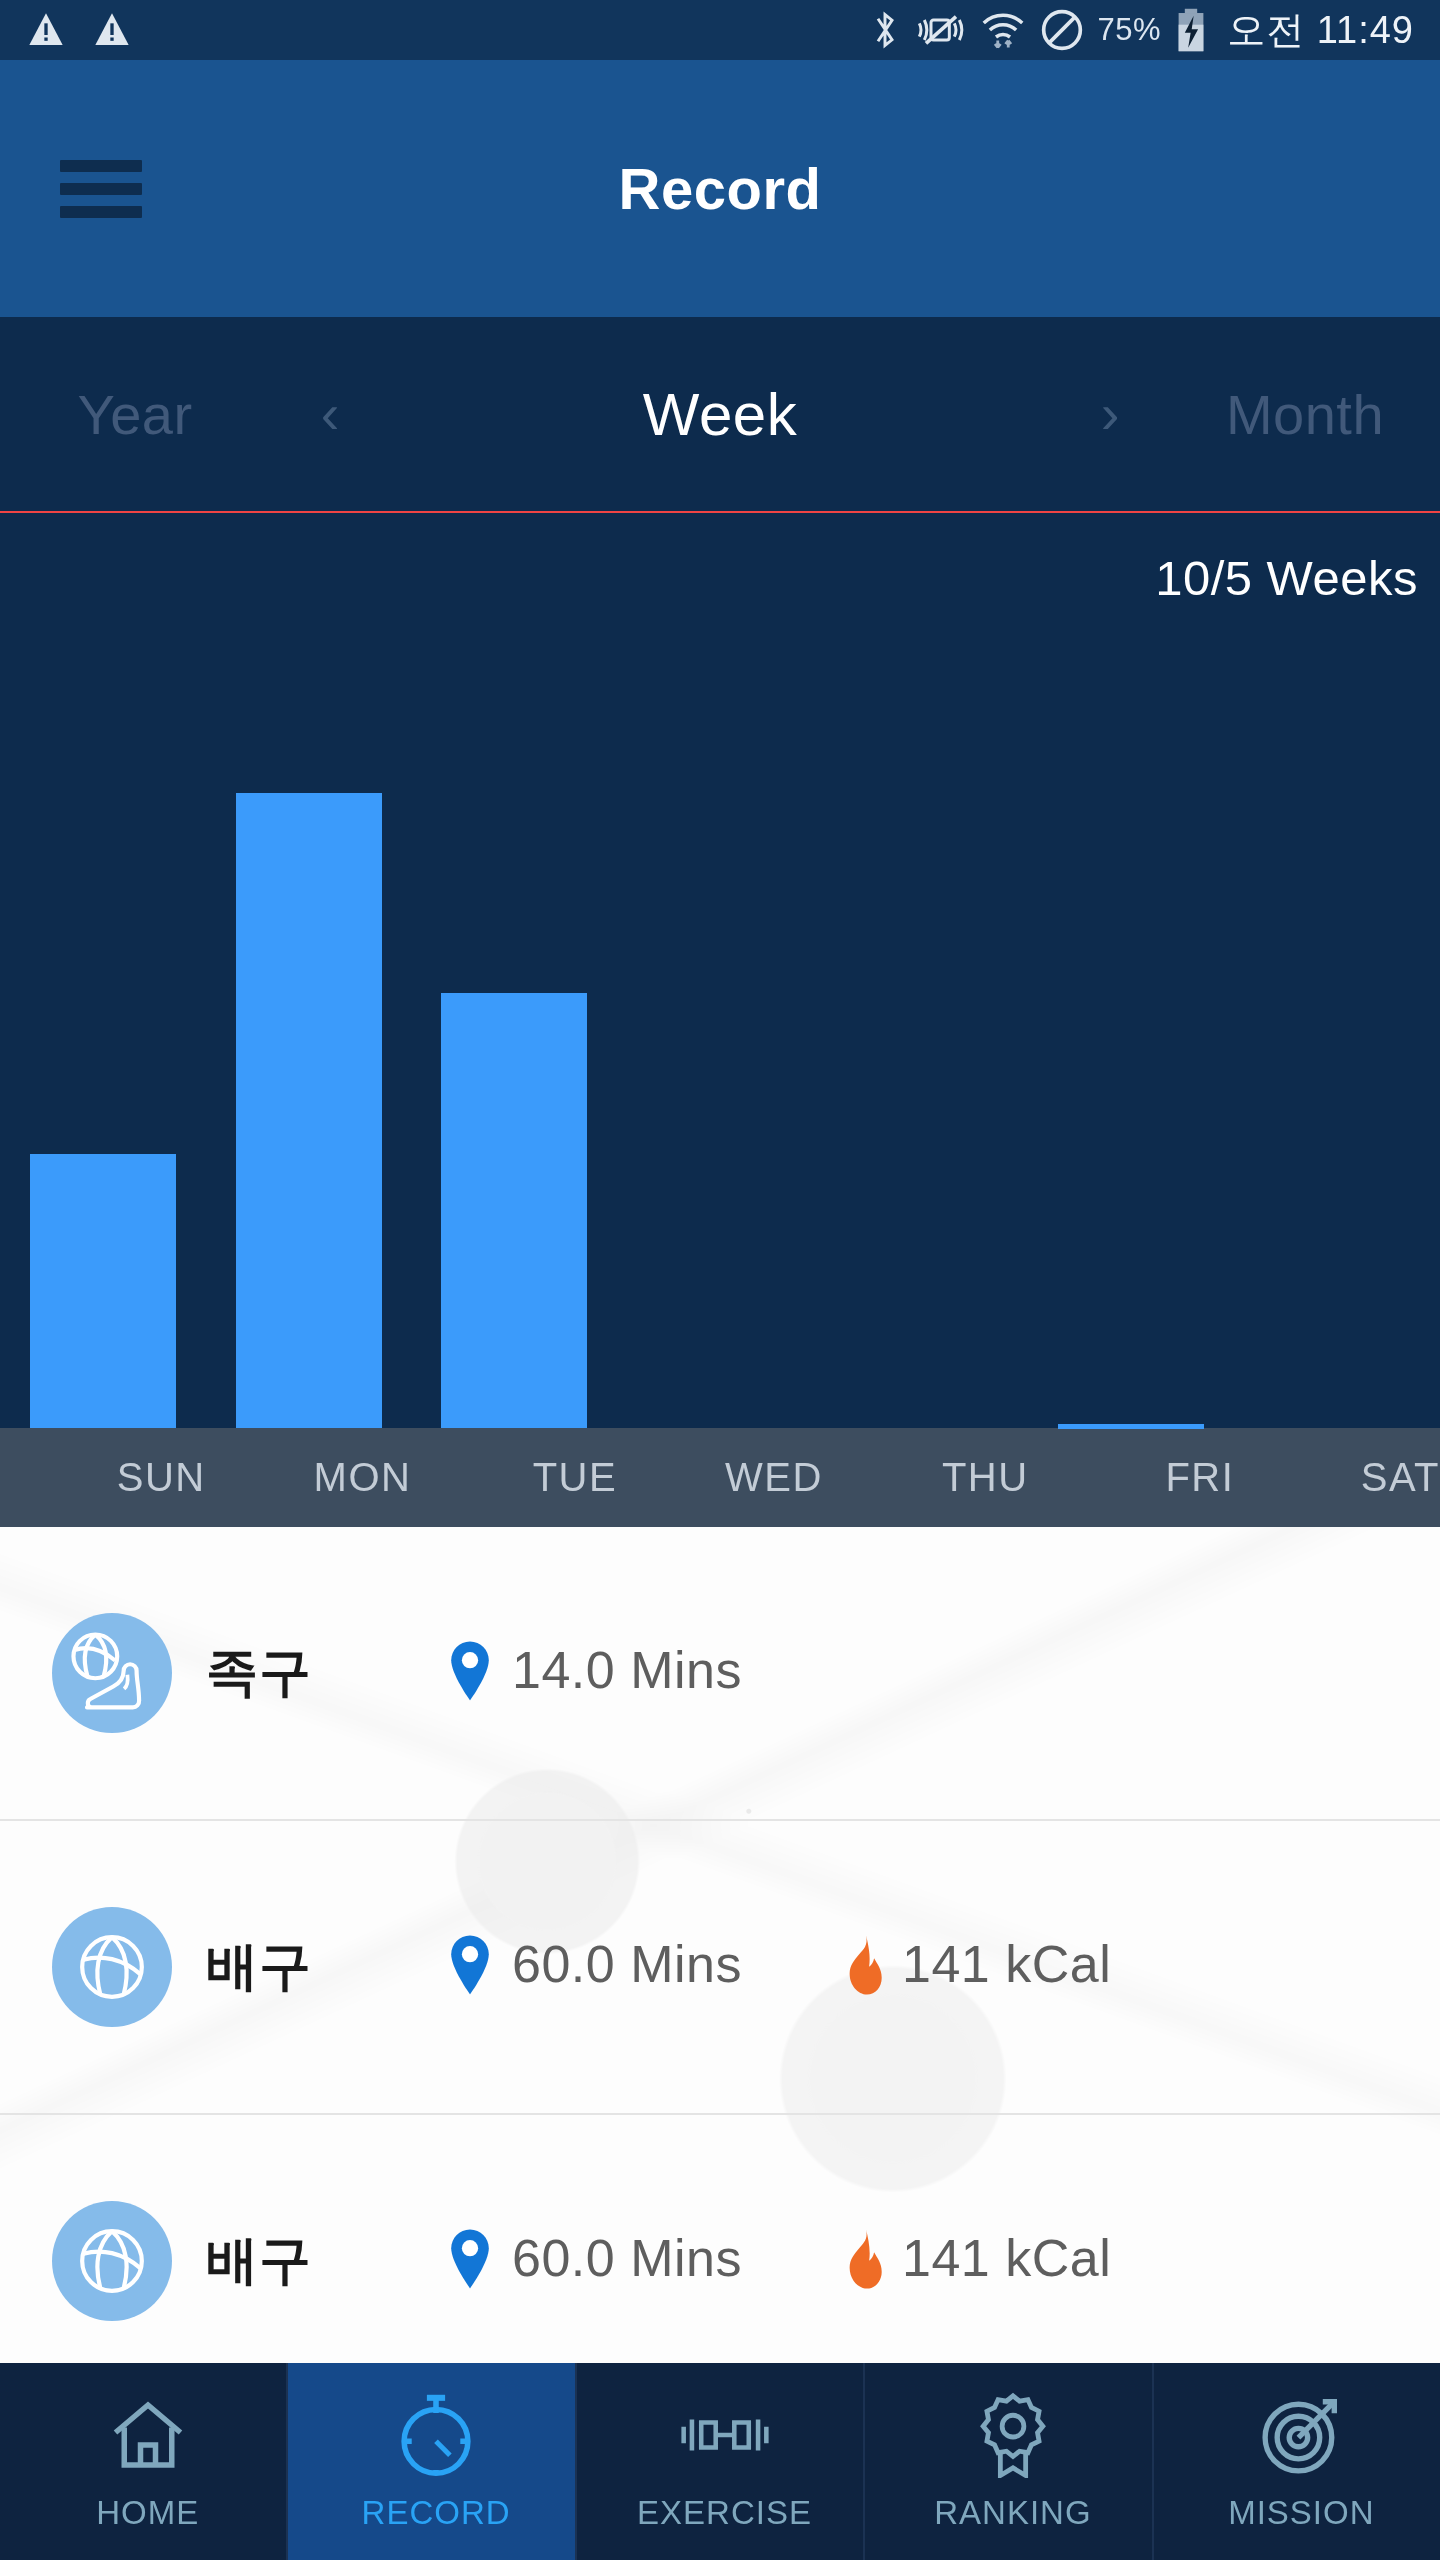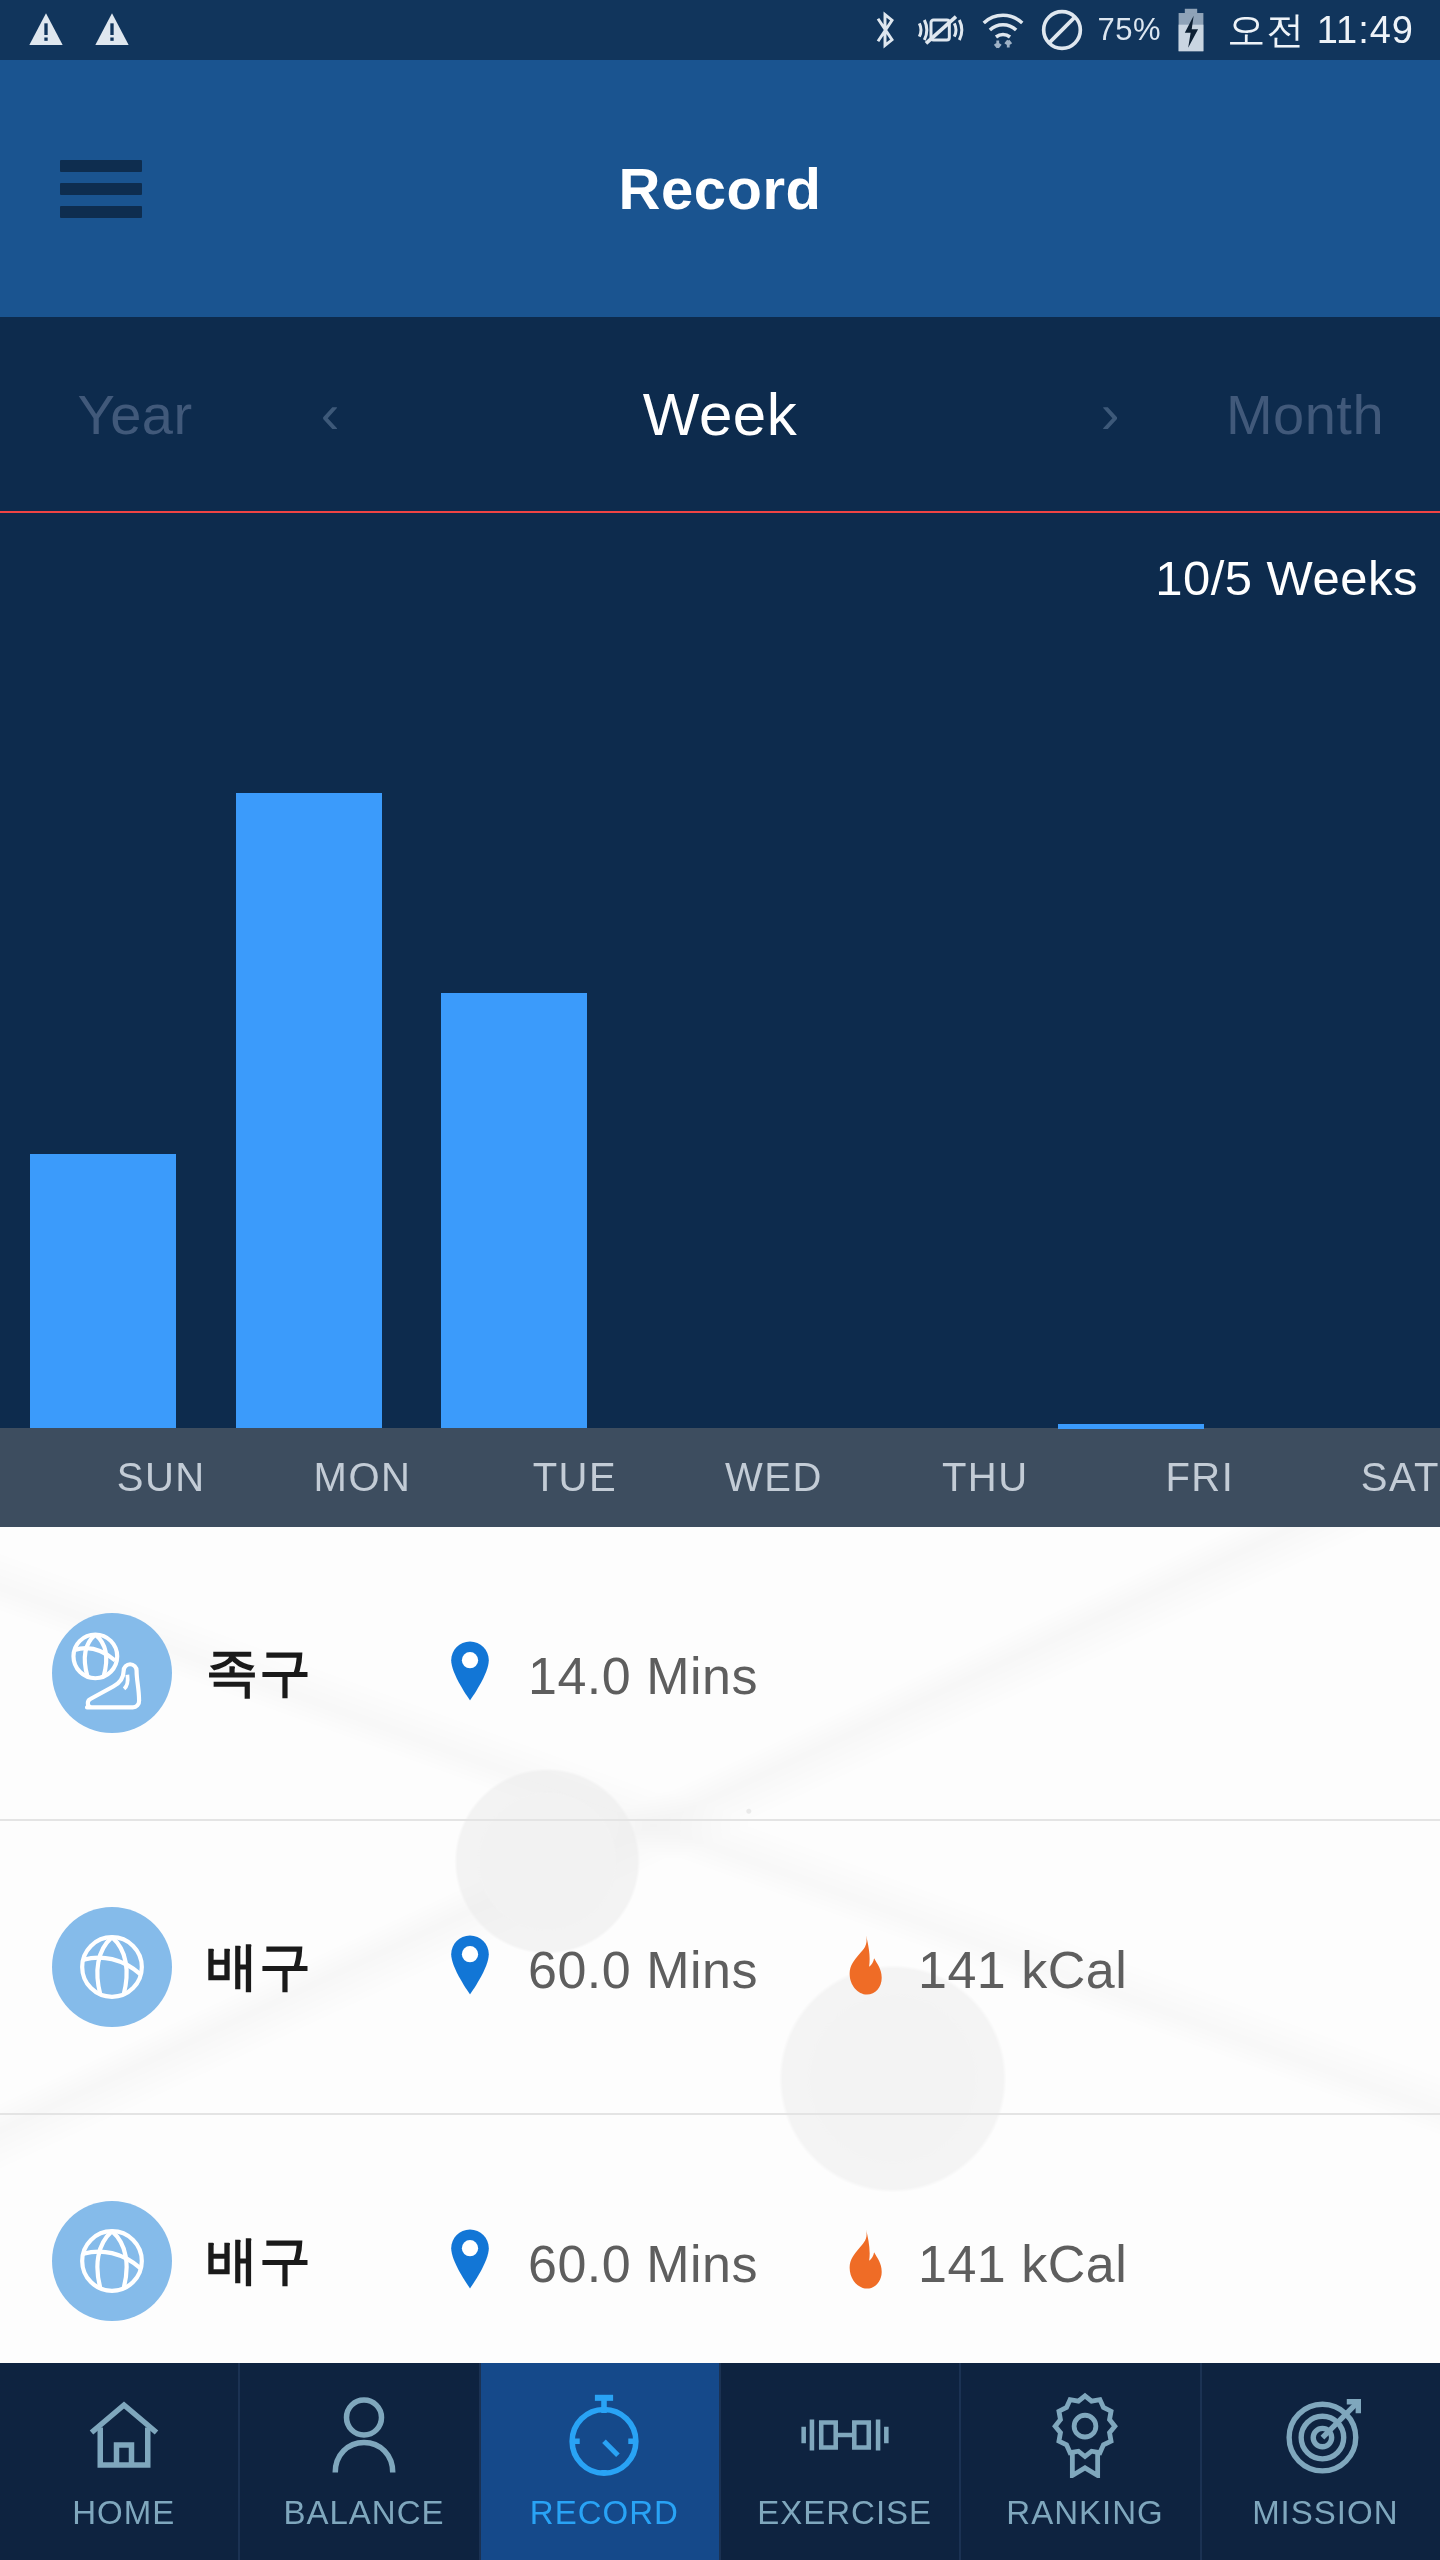--- a/index.html
+++ b/index.html
@@ -114,21 +114,21 @@
     border-bottom:2px solid #e4e4e4; padding-left:52px;
   }
   .row-icon{
     flex:0 0 auto; width:120px; height:120px; border-radius:50%;
     background:#85bbea; display:flex; align-items:center; justify-content:center;
   }
   .row-name{
     flex:0 0 auto; width:230px; margin-left:34px;
     font-size:52px; color:#1a1a1a; font-weight:bold; letter-spacing:1px;
   }
-  .metric{ display:flex; align-items:flex-end; gap:34px; }
+  .metric{ display:flex; align-items:flex-start; gap:18px; }
   .metric.mins{ flex:0 0 340px; margin-left:10px; }
   .metric.kcal{ flex:0 0 auto; margin-left:56px; }
   .metric-text{ font-size:52px; color:#5e5e5e; letter-spacing:.5px; white-space:nowrap; }
 
   
   .bottomnav{
     position:absolute; bottom:0; left:0; width:1440px; height:197px;
     background:#0e2340; display:flex;
   }
   .nav-item{
@@ -346,29 +346,20 @@
       <div class="nav-item">
         <span class="nav-icon">
           <svg width="80" height="80" viewBox="0 0 32 32">
             <path d="M3 15 L16 4 L29 15" fill="none" stroke="currentColor" stroke-width="2.2"></path>
             <path d="M6.5 13 V28 H25.5 V13" fill="none" stroke="currentColor" stroke-width="2.2"></path>
             <path d="M13 28 V20 H19 V28" fill="none" stroke="currentColor" stroke-width="2.2"></path>
           </svg>
         </span>
         <span class="nav-label">HOME</span>
       </div>
-      <div class="nav-item">
-        <span class="nav-icon">
-          <svg width="78" height="80" viewBox="0 0 30 32">
-            <circle cx="15" cy="9" r="7" fill="none" stroke="currentColor" stroke-width="2.2"></circle>
-            <path d="M3.5 31 c0-7 5-12 11.5-12 s11.5 5 11.5 12" fill="none" stroke="currentColor" stroke-width="2.2"></path>
-          </svg>
-        </span>
-        <span class="nav-label">BALANCE</span>
-      </div>
       <div class="nav-item active">
         <span class="nav-icon">
           <svg width="82" height="86" viewBox="0 0 32 34">
             <circle cx="16" cy="19.5" r="12.6" fill="none" stroke="currentColor" stroke-width="2.2"></circle>
             <path d="M16 1.6 v4.3 M16 6.9 v1.4 M3.4 19.5 h3 M25.6 19.5 h3 M16 30.8 v1.5" stroke="currentColor" stroke-width="2.2"></path>
             <path d="M16 19.5 L21.5 25" stroke="currentColor" stroke-width="2"></path>
             <path d="M12.4 2.3 h7.2" stroke="currentColor" stroke-width="2.4"></path>
           </svg>
         </span>
         <span class="nav-label">RECORD</span>

